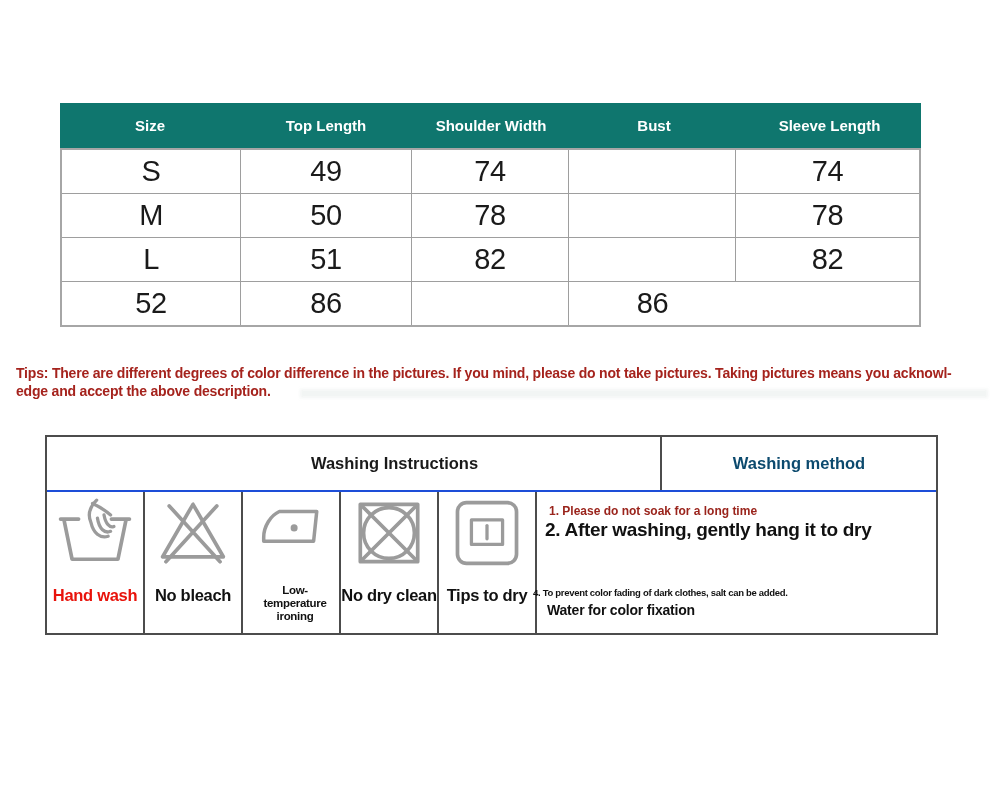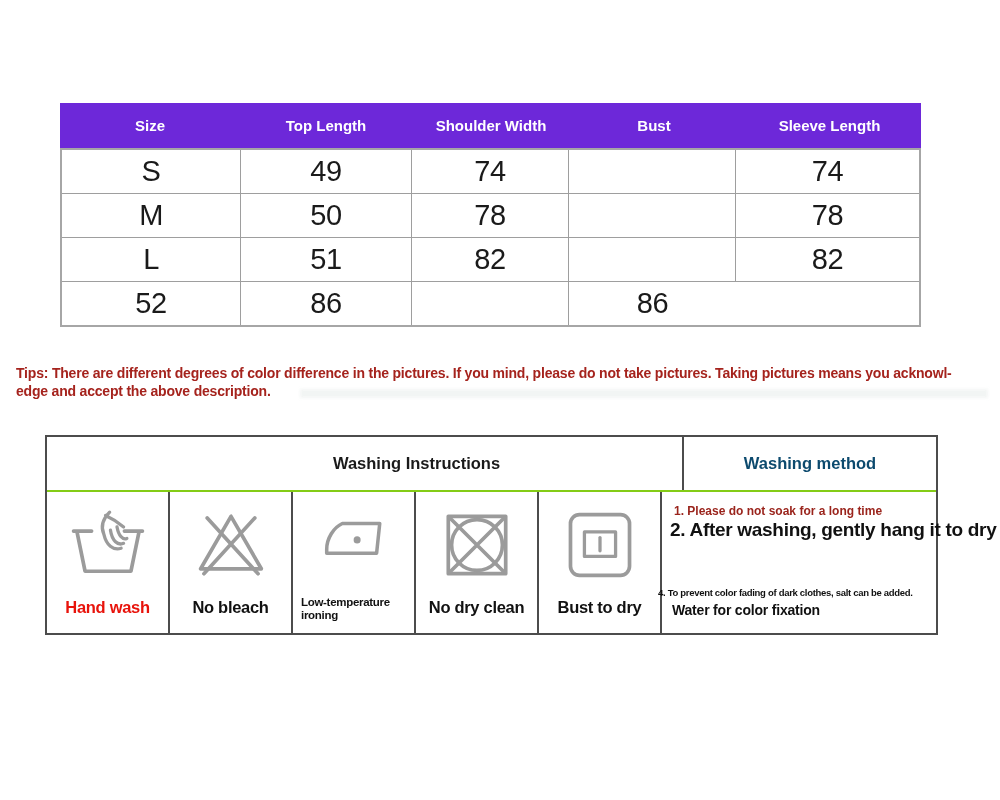--- a/index.html
+++ b/index.html
@@ -1,21 +1,21 @@
 <!DOCTYPE html>
 <html><head>
 <meta charset="utf-8">
 <style>
   html,body{margin:0;padding:0;background:#ffffff;}
   .canvas{position:relative;width:1000px;height:800px;background:#ffffff;
           font-family:"Liberation Sans",sans-serif;overflow:hidden;}
 
   
   .size-header{position:absolute;left:60px;top:103px;width:861px;height:45px;
-               background:#6d28d9;display:grid;
+               background:#0f766e;display:grid;
                grid-template-columns:180px 172px 158px 168px 183px;}
   .size-header .hc{display:flex;align-items:center;justify-content:center;
                color:#ffffff;font-size:15px;font-weight:bold;}
   .size-rows{position:absolute;left:60px;top:148px;width:861px;box-sizing:border-box;
              border:2px solid #a6a6a6;display:grid;
              grid-template-columns:179px 171px 157px 167px 183px;}
   .size-rows .dc{height:43px;display:flex;align-items:center;justify-content:center;
              border-right:1px solid #9e9e9e;border-bottom:1px solid #9e9e9e;
              font-size:29px;font-weight:500;letter-spacing:-0.5px;color:#1a1a1a;}
   .size-rows .dc.lastcol{border-right:none;}
@@ -25,34 +25,34 @@
   .tips{position:absolute;left:16px;top:364px;color:#a5231d;font-size:14px;
         font-weight:bold;line-height:18px;letter-spacing:-0.2px;white-space:nowrap;}
 
   
   .ghost{position:absolute;left:300px;top:389px;width:688px;height:9px;
          background:#e9eeec;opacity:.55;filter:blur(1.5px);}
 
   
   .wash{position:absolute;left:45px;top:435px;width:893px;height:200px;
         box-sizing:border-box;border:2px solid #4c4c4c;}
-  .wash-head{display:flex;height:53px;border-bottom:2px solid #84cc16;padding-left:22px;}
+  .wash-head{display:flex;height:53px;border-bottom:2px solid #1d4ed8;}
   .wash-head .wh-left{width:615px;box-sizing:border-box;border-right:2px solid #4c4c4c;
         display:flex;align-items:center;justify-content:center;padding-left:82px;
         font-size:16.5px;font-weight:bold;color:#1a1a1a;}
   .wash-head .wh-right{flex:1;display:flex;align-items:center;justify-content:center;
         font-size:16.5px;font-weight:bold;color:#0c4a6e;}
   .wash-body{display:flex;height:141px;}
-  .wcell{width:123px;box-sizing:border-box;border-right:2px solid #4c4c4c;
-         display:flex;flex-direction:column;align-items:center;padding-top:12px;}
+  .wcell{width:98px;box-sizing:border-box;border-right:2px solid #4c4c4c;
+         display:flex;flex-direction:column;align-items:center;}
   .wcell .lbl{margin-top:8px;font-size:16.5px;font-weight:bold;color:#111111;
          letter-spacing:-0.3px;white-space:nowrap;}
   .wcell .lbl.red{color:#e8130b;}
   .wcell .lbl.small{font-size:11.5px;line-height:1.15;white-space:normal;
-         width:100%;text-align:left;padding-left:8px;box-sizing:border-box;margin-top:10px;}
+         width:100%;text-align:center;padding-left:8px;box-sizing:border-box;margin-top:10px;}
   .wicon{stroke:#9b9b9b;fill:none;stroke-width:4.5;stroke-linecap:round;stroke-linejoin:round;}
   .method{flex:1;position:relative;}
   .mi{position:absolute;font-weight:bold;white-space:nowrap;color:#111111;}
   .mi1{top:12px;left:12px;font-size:12px;color:#9a241c;text-align:center;}
   .mi2{top:27px;left:8px;font-size:19px;letter-spacing:-0.3px;}
   .mi3{top:66px;left:-34px;font-size:9.5px;color:#a82015;letter-spacing:-0.2px;}
   .mi4{top:95px;left:-4px;font-size:9.5px;letter-spacing:-0.3px;}
   .mi5{top:110px;left:10px;font-size:14px;letter-spacing:-0.2px;}
 </style>
 </head>
@@ -149,21 +149,21 @@
       </div>
 
       <div class="wcell">
         <span>
           <svg class="wicon" width="86" height="82" viewBox="0 0 100 100">
             <rect x="14" y="13" width="72" height="74" rx="11"></rect>
             <rect x="31" y="34" width="38" height="30" stroke-width="4"></rect>
             <path d="M50,41 V57" stroke-width="4"></path>
           </svg>
         </span>
-        <span class="lbl">Bust to dry</span>
+        <span class="lbl">Tips to dry</span>
       </div>
 
       <div class="method">
         <div class="mi mi1">1. Please do not soak for a long time</div>
         <div class="mi mi2">2. After washing, gently hang it to dry</div>
         <div class="mi mi4">4. To prevent color fading of dark clothes, salt can be added.</div>
         <div class="mi mi5">Water for color fixation</div>
       </div>
 
     </div>

